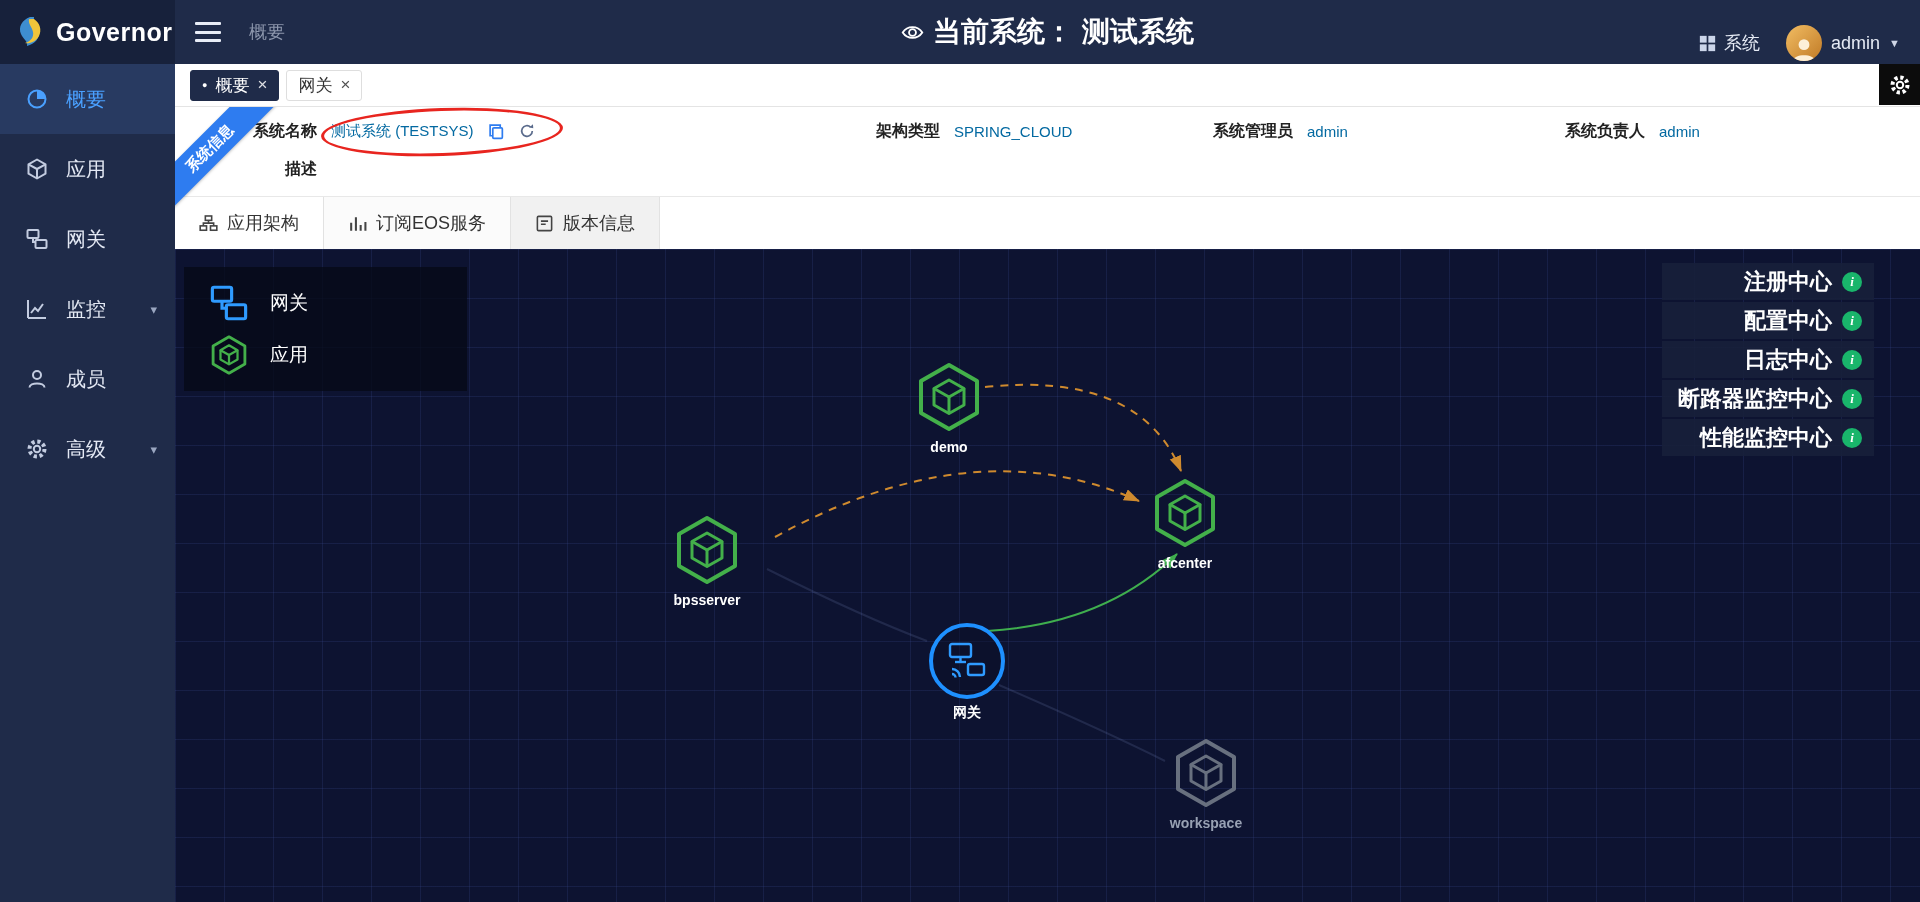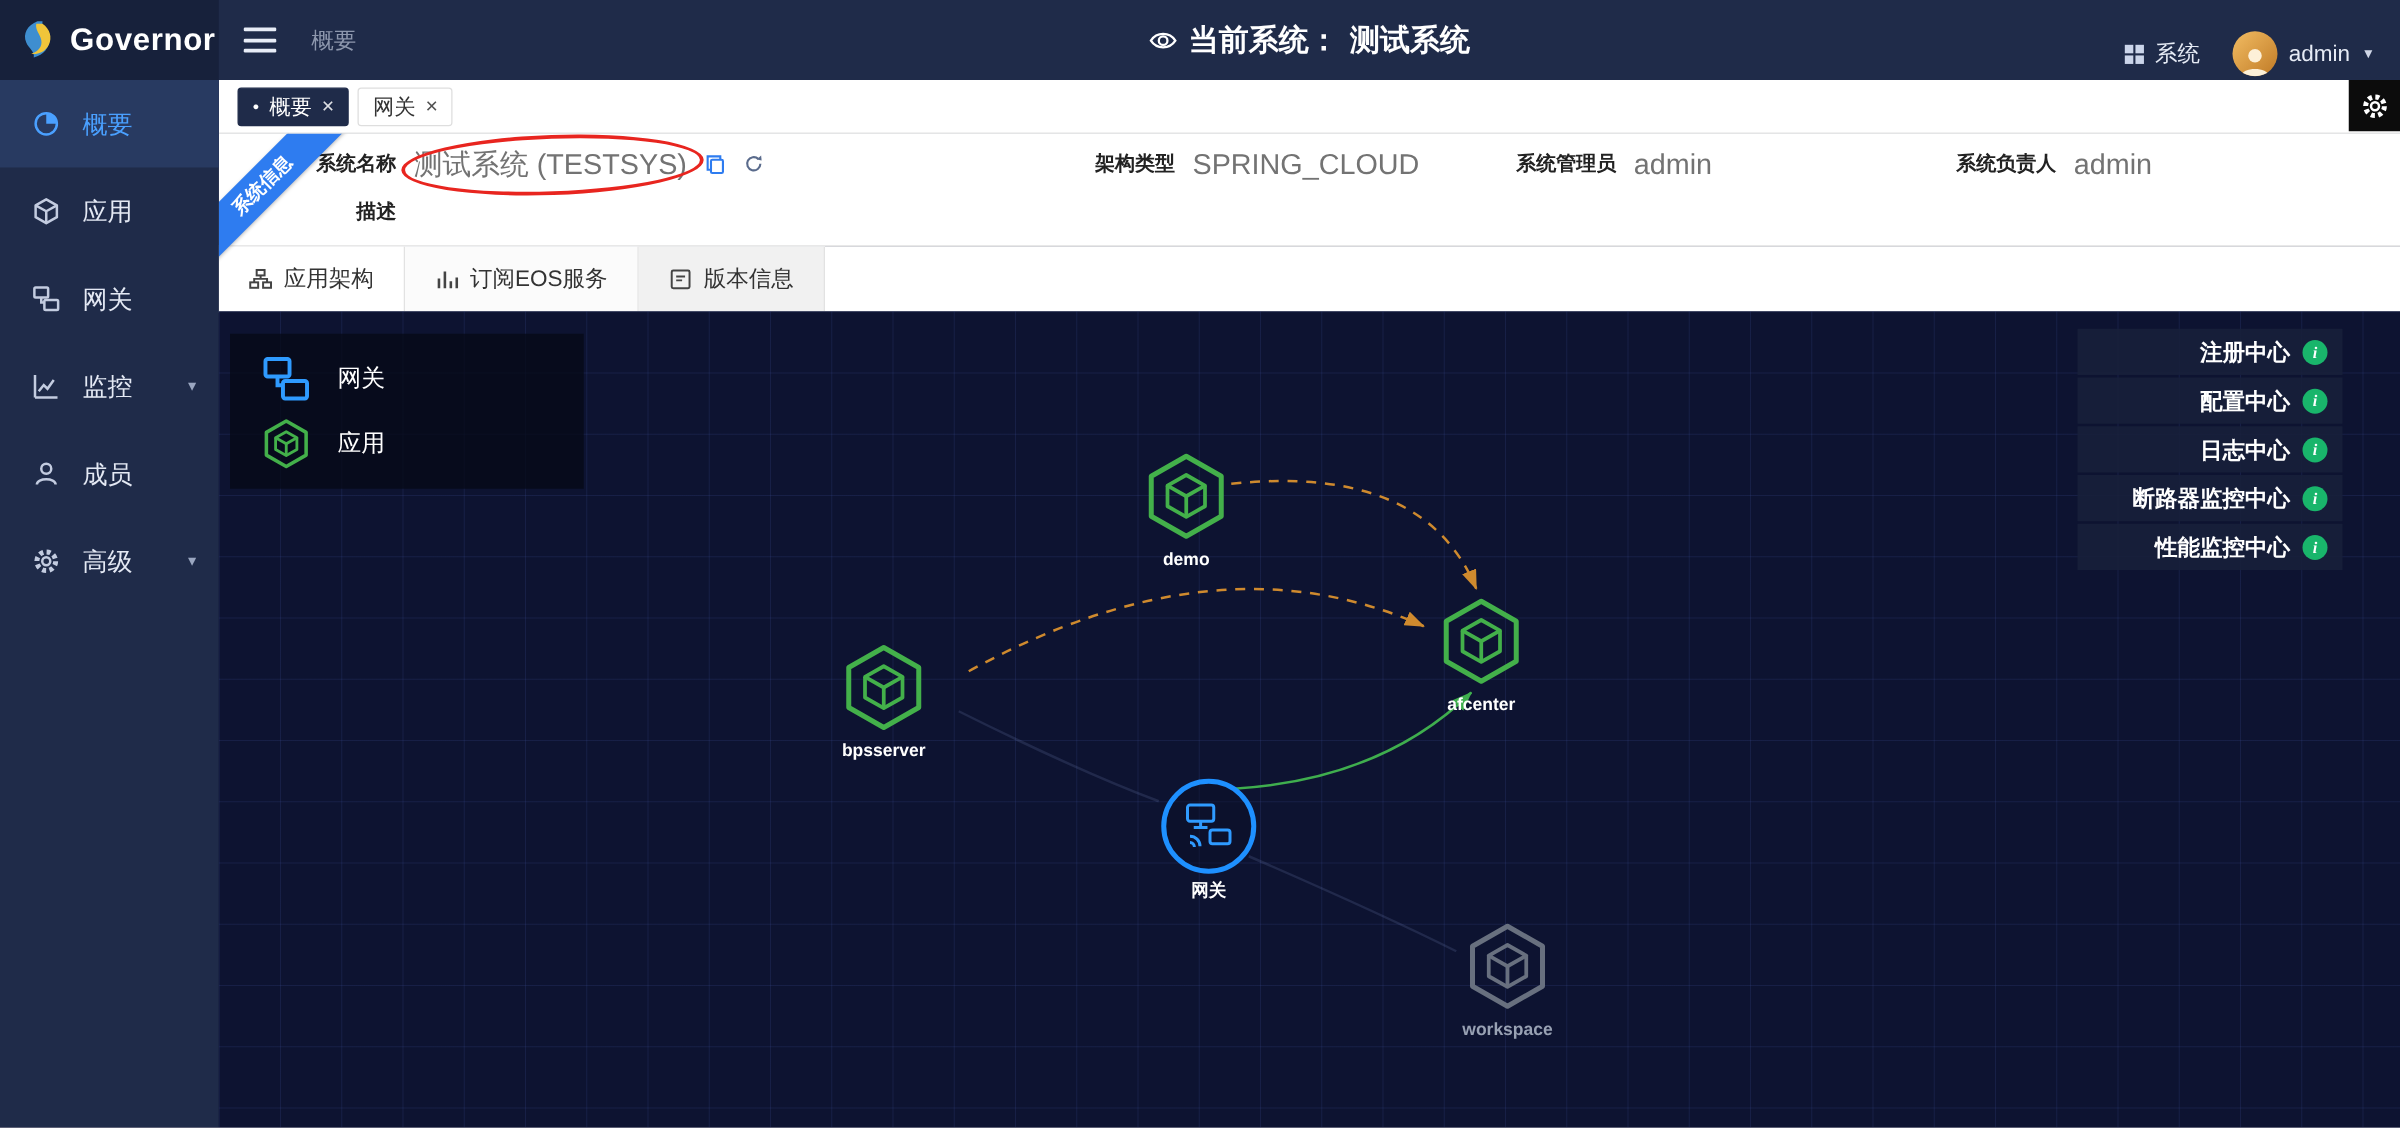--- a/index.html
+++ b/index.html
@@ -6,21 +6,21 @@
   body { background:#fff; font-family:"Liberation Sans","DejaVu Sans",sans-serif; }
   .screen { position:relative; width:1920px; height:902px; overflow:hidden; background:#0d1331; }
 
   
   .topbar { position:absolute; top:0; left:0; right:0; height:64px; background:#1f2b49; display:flex; align-items:center; z-index:40; }
   .logo { width:175px; height:64px; background:#17213b; display:flex; align-items:center; gap:9px; padding-left:13px; flex:none; }
   .logo .brand { color:#fff; font-size:25px; font-weight:bold; letter-spacing:.5px; }
   .hamburger { margin-left:20px; width:26px; height:20px; display:flex; flex-direction:column; justify-content:space-between; cursor:pointer; background:none; border:none; }
   .hamburger i { display:block; height:3px; background:#e8edf7; border-radius:1px; }
   .crumb { margin-left:28px; color:#8d97ad; font-size:18px; }
-  .hdr-center { position:absolute; left:175px; right:0; top:0; height:64px; display:flex; align-items:center; justify-content:center; gap:9px; color:#fff; font-size:24px; font-weight:bold; pointer-events:none; }
+  .hdr-center { position:absolute; left:175px; right:0; top:0; height:64px; display:flex; align-items:center; justify-content:center; gap:9px; color:#fff; font-size:28px; font-weight:bold; pointer-events:none; }
   .hdr-right { position:absolute; right:20px; top:11px; height:64px; display:flex; align-items:center; gap:26px; }
   .sysmenu { display:flex; align-items:center; gap:8px; color:#e6ebf5; font-size:18px; cursor:pointer; }
   .usermenu { display:flex; align-items:center; gap:9px; color:#e6ebf5; font-size:18px; cursor:pointer; }
   .avatar { width:36px; height:36px; border-radius:50%; background:linear-gradient(135deg,#f2bd63,#c07a26); display:flex; align-items:flex-end; justify-content:center; overflow:hidden; }
   .caret { font-size:11px; color:#cfd6e6; }
 
   
   .sidebar { position:absolute; top:64px; left:0; bottom:0; width:175px; background:#1f2b49; z-index:30; }
   .sitem { position:relative; height:70px; display:flex; align-items:center; gap:17px; padding-left:25px; color:#e4e9f4; font-size:20px; cursor:pointer; }
   .sitem svg { color:#c3cce0; flex:none; }
@@ -38,21 +38,21 @@
   .tab.active { background:#1f2b49; border-color:#1f2b49; color:#fff; }
   .settings-sq { position:absolute; right:0; top:0; width:41px; height:41px; background:#0c0c0c; border:none; display:flex; align-items:center; justify-content:center; cursor:pointer; }
 
   
   .info-panel { position:relative; background:#fff; border-bottom:1px solid #e8e8e8; padding:4px 0 9px; }
   .irow { display:flex; align-items:center; padding-left:56px; }
   .r1 { height:40px; }
   .r2 { height:36px; }
   .fld { display:flex; align-items:center; gap:14px; }
   .lbl { font-weight:bold; color:#222; font-size:16px; white-space:nowrap; }
-  .val { color:#737373; font-size:23px; white-space:nowrap; }
+  .val { color:#0369a1; font-size:15px; white-space:nowrap; }
   .f1 { width:645px; } .f1 .lbl { width:86px; text-align:right; }
   .f2 { width:337px; } .f3 { width:352px; } .f4 { flex:1; }
   .r2 .lbl { width:86px; text-align:right; }
   .iconbtn { background:none; border:none; cursor:pointer; display:flex; align-items:center; padding:0; }
   .ribbon { position:absolute; top:0; left:0; width:104px; height:104px; overflow:hidden; pointer-events:none; }
   .ribbon span { position:absolute; left:-44px; top:26px; width:158px; padding:6px 0; background:#2e7cf0; color:#fff; text-align:center; font-size:15px; font-weight:bold; transform:rotate(-45deg); box-shadow:0 1px 3px rgba(0,0,0,.25); }
   .annotation { position:absolute; left:146px; top:1px; width:242px; height:48px; border:3px solid #e8251f; border-radius:50%; transform:rotate(-2deg); pointer-events:none; }
 
   
   .viewtabs { height:53px; background:#fff; border-bottom:1px solid #dcdcdc; display:flex; align-items:stretch; }
@@ -70,21 +70,21 @@
   .e-orange { fill:none; stroke:#cf8a2e; stroke-width:2; stroke-dasharray:8 7; }
   .e-green  { fill:none; stroke:#3fae4e; stroke-width:2; }
   .e-faint  { fill:none; stroke:rgba(170,195,255,.13); stroke-width:2; }
 
   .legend { position:absolute; left:9px; top:18px; width:283px; background:rgba(6,10,24,.8); padding:10px 0; }
   .lrow { display:flex; align-items:center; gap:20px; height:52px; padding-left:24px; }
   .lrow .llabel { color:#fff; font-size:19px; }
 
   .centers { position:absolute; right:46px; top:14px; display:flex; flex-direction:column; gap:2px; align-items:flex-end; }
   .crow { display:flex; align-items:center; justify-content:flex-end; gap:10px; min-width:212px; height:37px; padding:0 12px; background:rgba(24,32,58,.88); }
-  .crow .clabel { color:#fff; font-weight:bold; font-size:18px; }
+  .crow .clabel { color:#fff; font-weight:bold; font-size:22px; }
   .iinfo { width:20px; height:20px; border-radius:50%; background:#19b56b; color:#fff; font-size:13px; font-weight:bold; font-style:italic; font-family:"Liberation Serif",serif; display:flex; align-items:center; justify-content:center; cursor:pointer; }
 
   .node { position:absolute; width:120px; text-align:center; cursor:pointer; }
   .node .hex { display:block; margin:0 auto; }
   .node.green { color:#43b04a; }
   .node.gray  { color:#68707f; }
   .nlabel { margin-top:5px; font-size:14px; font-weight:bold; color:#fff; }
   .node.gray .nlabel { color:#98a1b3; }
   .gwring { width:76px; height:76px; margin:0 auto; border:4px solid #1e90ff; border-radius:50%; background:rgba(10,16,40,.45); display:flex; align-items:center; justify-content:center; }
 </style>

